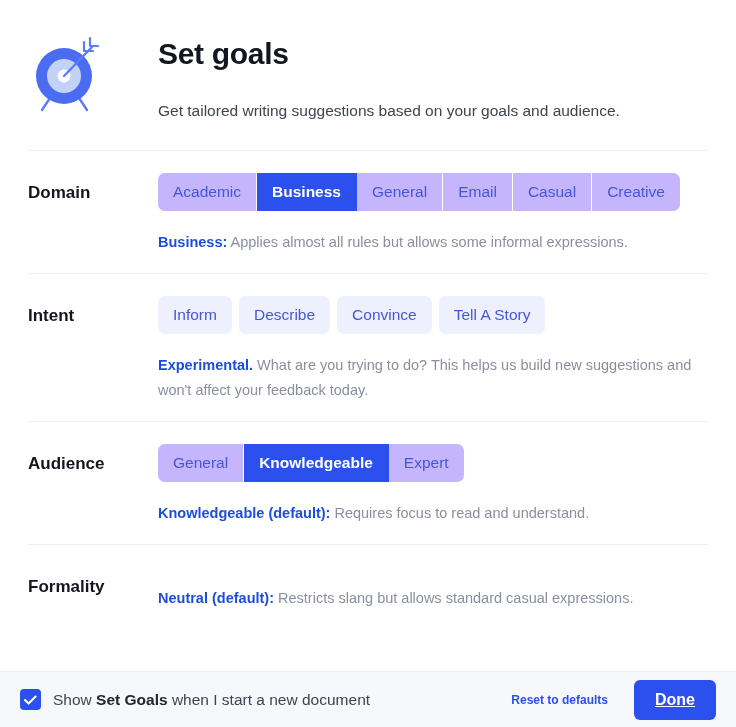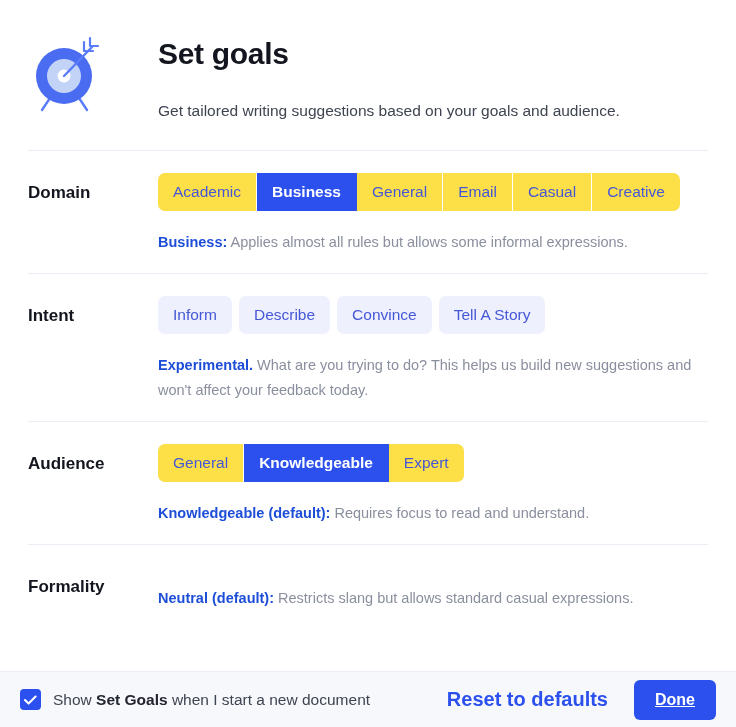--- a/index.html
+++ b/index.html
@@ -81,21 +81,21 @@
     display: inline-flex;
     border-radius: 7px;
     overflow: hidden;
     background: #eef1fd;
   }
   .segmented .seg {
     font-family: "Liberation Sans", sans-serif;
     font-size: 15.5px;
     line-height: 20px;
     padding: 9px 15px;
-    background: #fde047;
+    background: #c4b5fd;
     color: #4557d6;
     border: none;
     border-right: 1px solid #ffffff;
     cursor: pointer;
     white-space: nowrap;
   }
   .segmented .seg:last-child { border-right: none; }
   .segmented .seg.selected {
     background: #2b50ed;
     color: #ffffff;
@@ -166,21 +166,21 @@
   }
   .checkbox svg { display: block; }
   .check-label {
     margin-left: 12px;
     font-size: 15.5px;
     color: #3f4451;
     white-space: nowrap;
   }
   .check-label .strong { font-weight: bold; color: #22252f; }
   .reset-link {
-    font-size: 20px;
+    font-size: 12px;
     font-weight: bold;
     color: #2b50ed;
     background: none;
     border: none;
     cursor: pointer;
     padding: 6px 4px;
     margin-right: 22px;
     font-family: "Liberation Sans", sans-serif;
     white-space: nowrap;
   }

